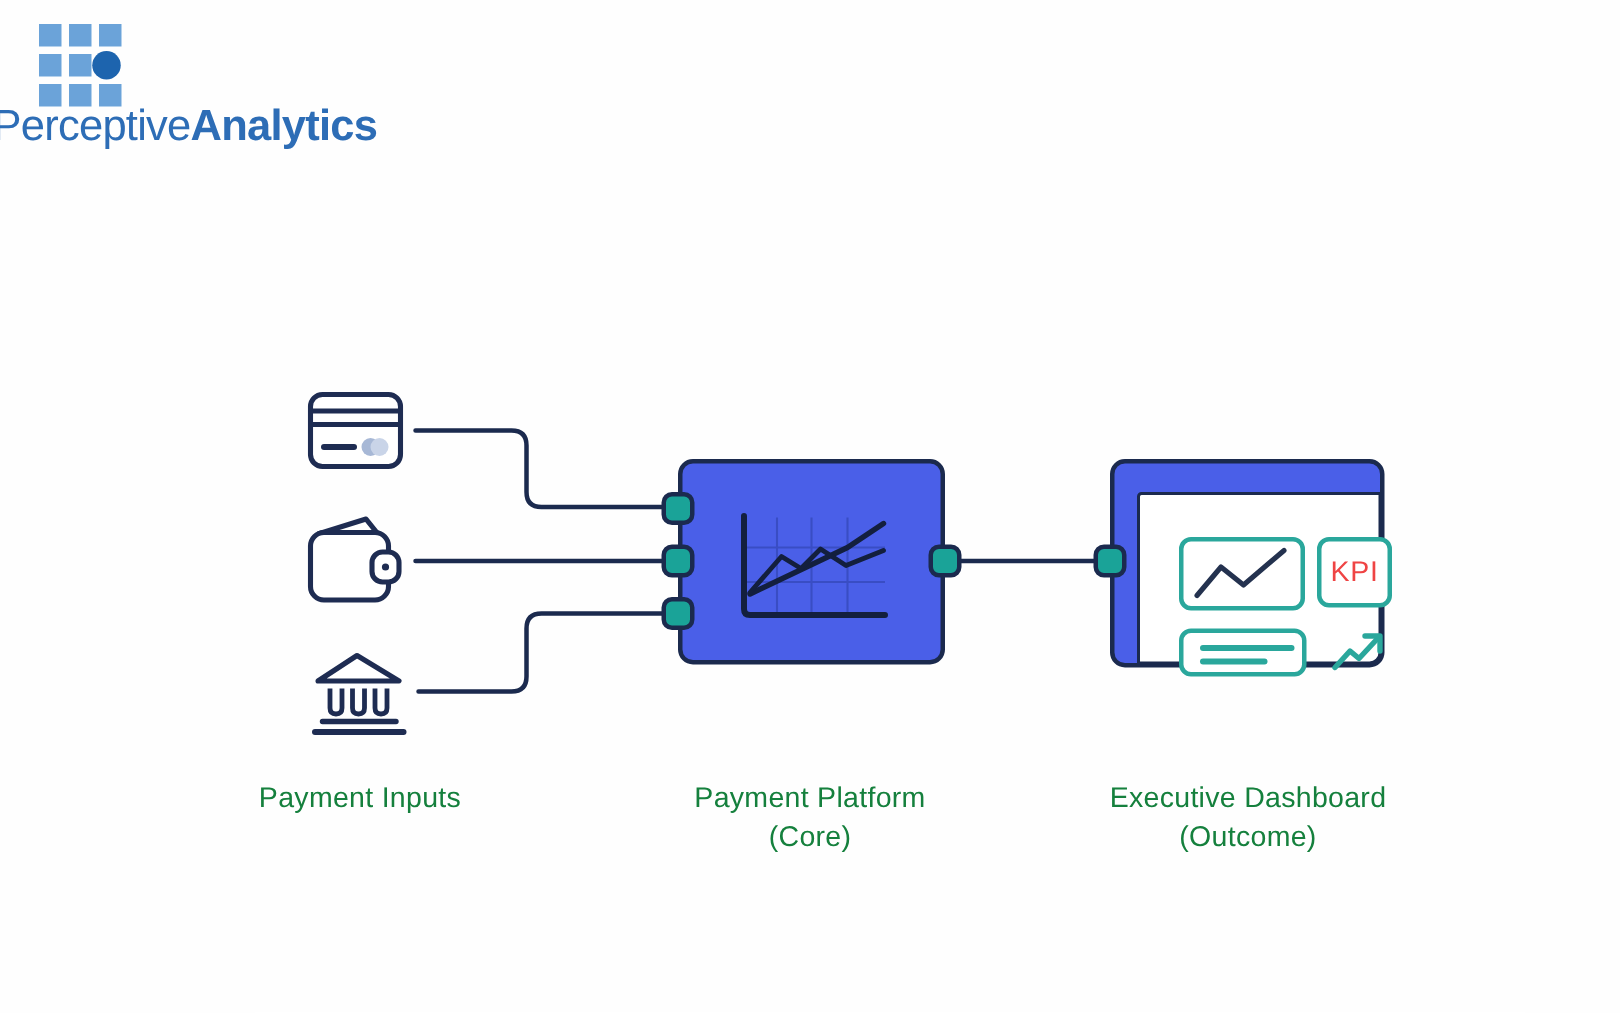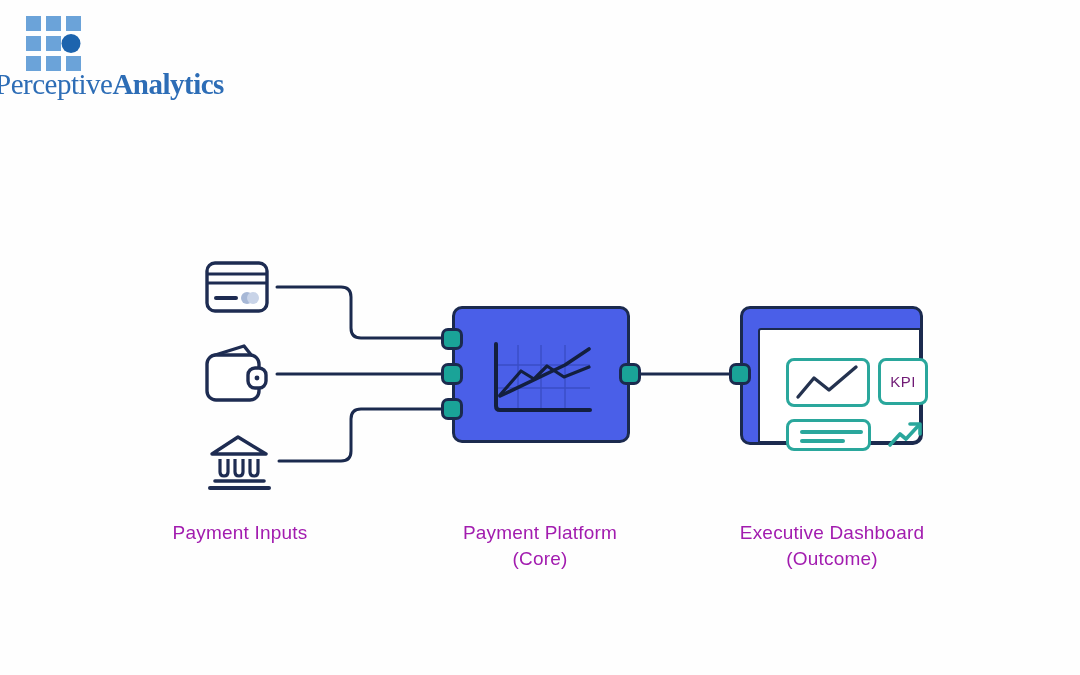--- a/index.html
+++ b/index.html
@@ -3,21 +3,21 @@
 <meta charset="utf-8">
 <style>
   * { margin:0; padding:0; box-sizing:border-box; }
   html,body { background:#ffffff; }
   .stage {
     position:relative; width:1080px; height:675px; overflow:hidden;
     background:#fefefe; font-family:"Liberation Sans", sans-serif;
   }
 
   
-  .logo { position:absolute; left:0; top:0; width:300px; height:110px;font-family:Liberation Serif, serif; }
+  .logo { position:absolute; left:0; top:0; width:300px; height:110px; }
   .logo-mark { position:absolute; left:0; top:0; }
   .logo-text {
     position:absolute; left:-5px; top:68px; font-size:29px; color:#2d6db6;
     letter-spacing:-0.5px; white-space:nowrap;
   }
   .logo-text .first { font-weight:400; }
   .logo-text .second { font-weight:700; }
 
   
   .connector-layer { position:absolute; left:0; top:0; pointer-events:none; }
@@ -49,31 +49,31 @@
     border-bottom-right-radius:8px; border-top-left-radius:3px;
   }
   .widget {
     position:absolute; background:#ffffff;
     border:3px solid #2aa79c; border-radius:8px;
   }
   .widget-chart { left:26px; top:28px; width:84px; height:49px; }
   .widget-kpi {
     left:118px; top:28px; width:50px; height:47px;
     display:flex; align-items:center; justify-content:center;
-    color:#701a75; font-size:15px; font-weight:500; letter-spacing:0.5px;
+    color:#ef4444; font-size:19px; font-weight:500; letter-spacing:0.5px;
   }
   .widget-text { left:26px; top:89px; width:85px; height:32px; }
   .text-line { position:absolute; height:3.5px; background:#2aa79c; border-radius:2px; }
   .text-line.l1 { left:11px; top:8px; width:63px; }
   .text-line.l2 { left:11px; top:17px; width:45px; }
   .trend-arrow { position:absolute; left:126px; top:90px; }
 
   
   .diagram-label {
-    position:absolute; width:280px; text-align:center; color:#a21caf;
+    position:absolute; width:280px; text-align:center; color:#15803d;
     font-size:19px; line-height:26px; letter-spacing:0.2px;
   }
   .label-inputs    { left:100px; top:520px; }
   .label-platform  { left:400px; top:520px; }
   .label-dashboard { left:692px; top:520px; }
 </style>
 </head>
 <body>
 
 <div class="stage">

